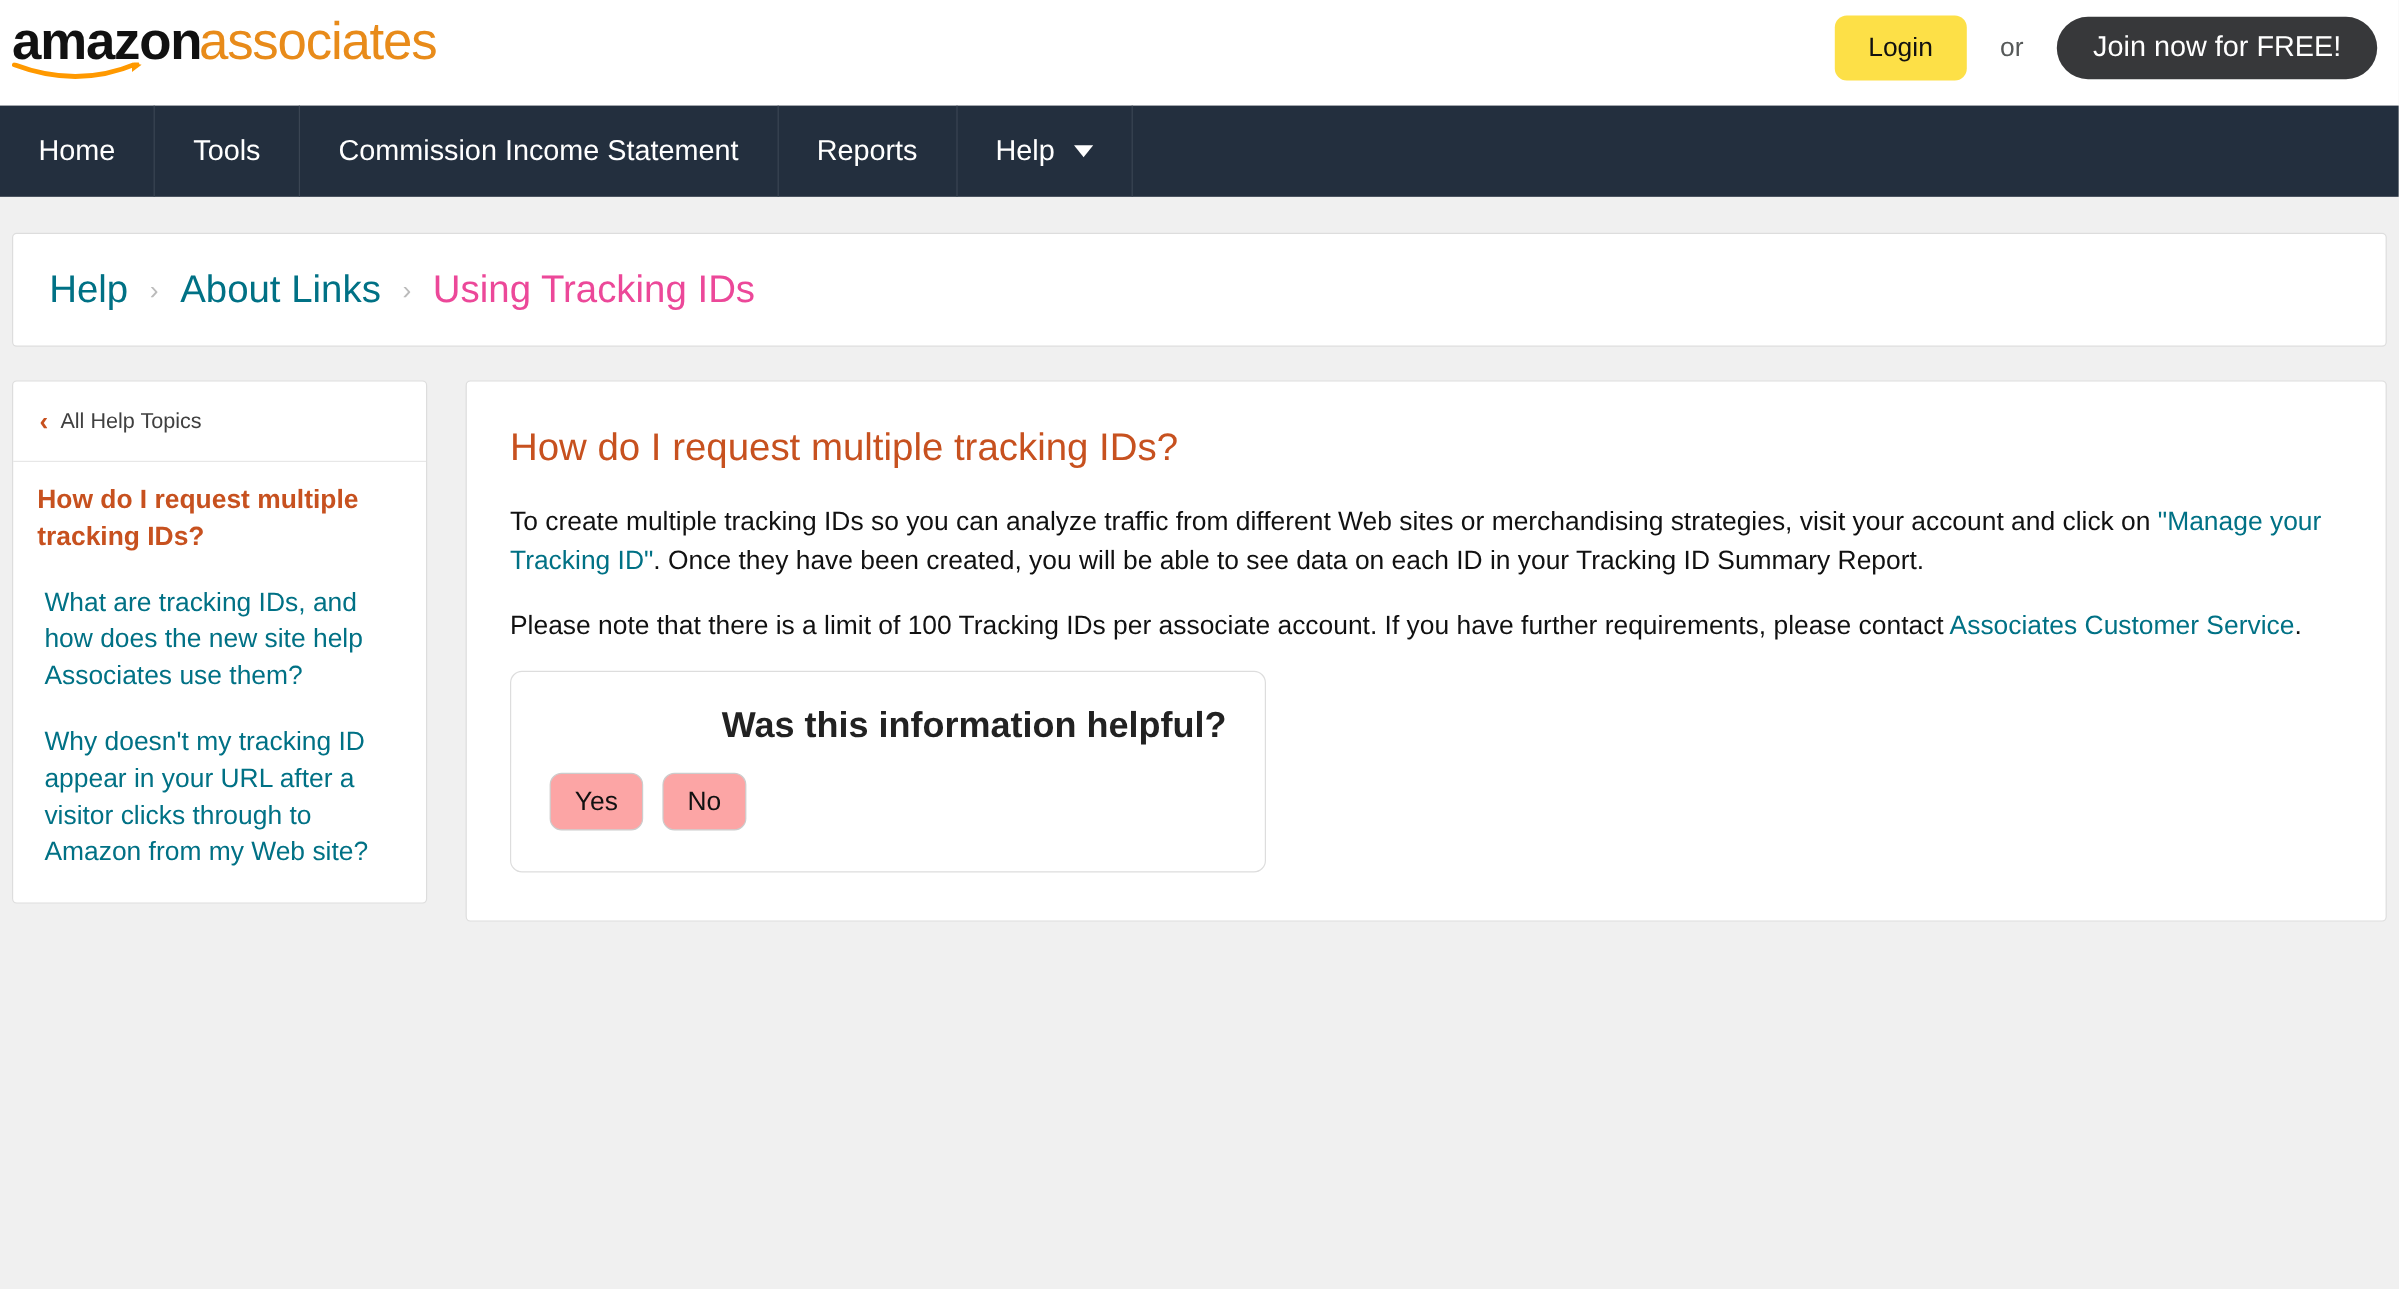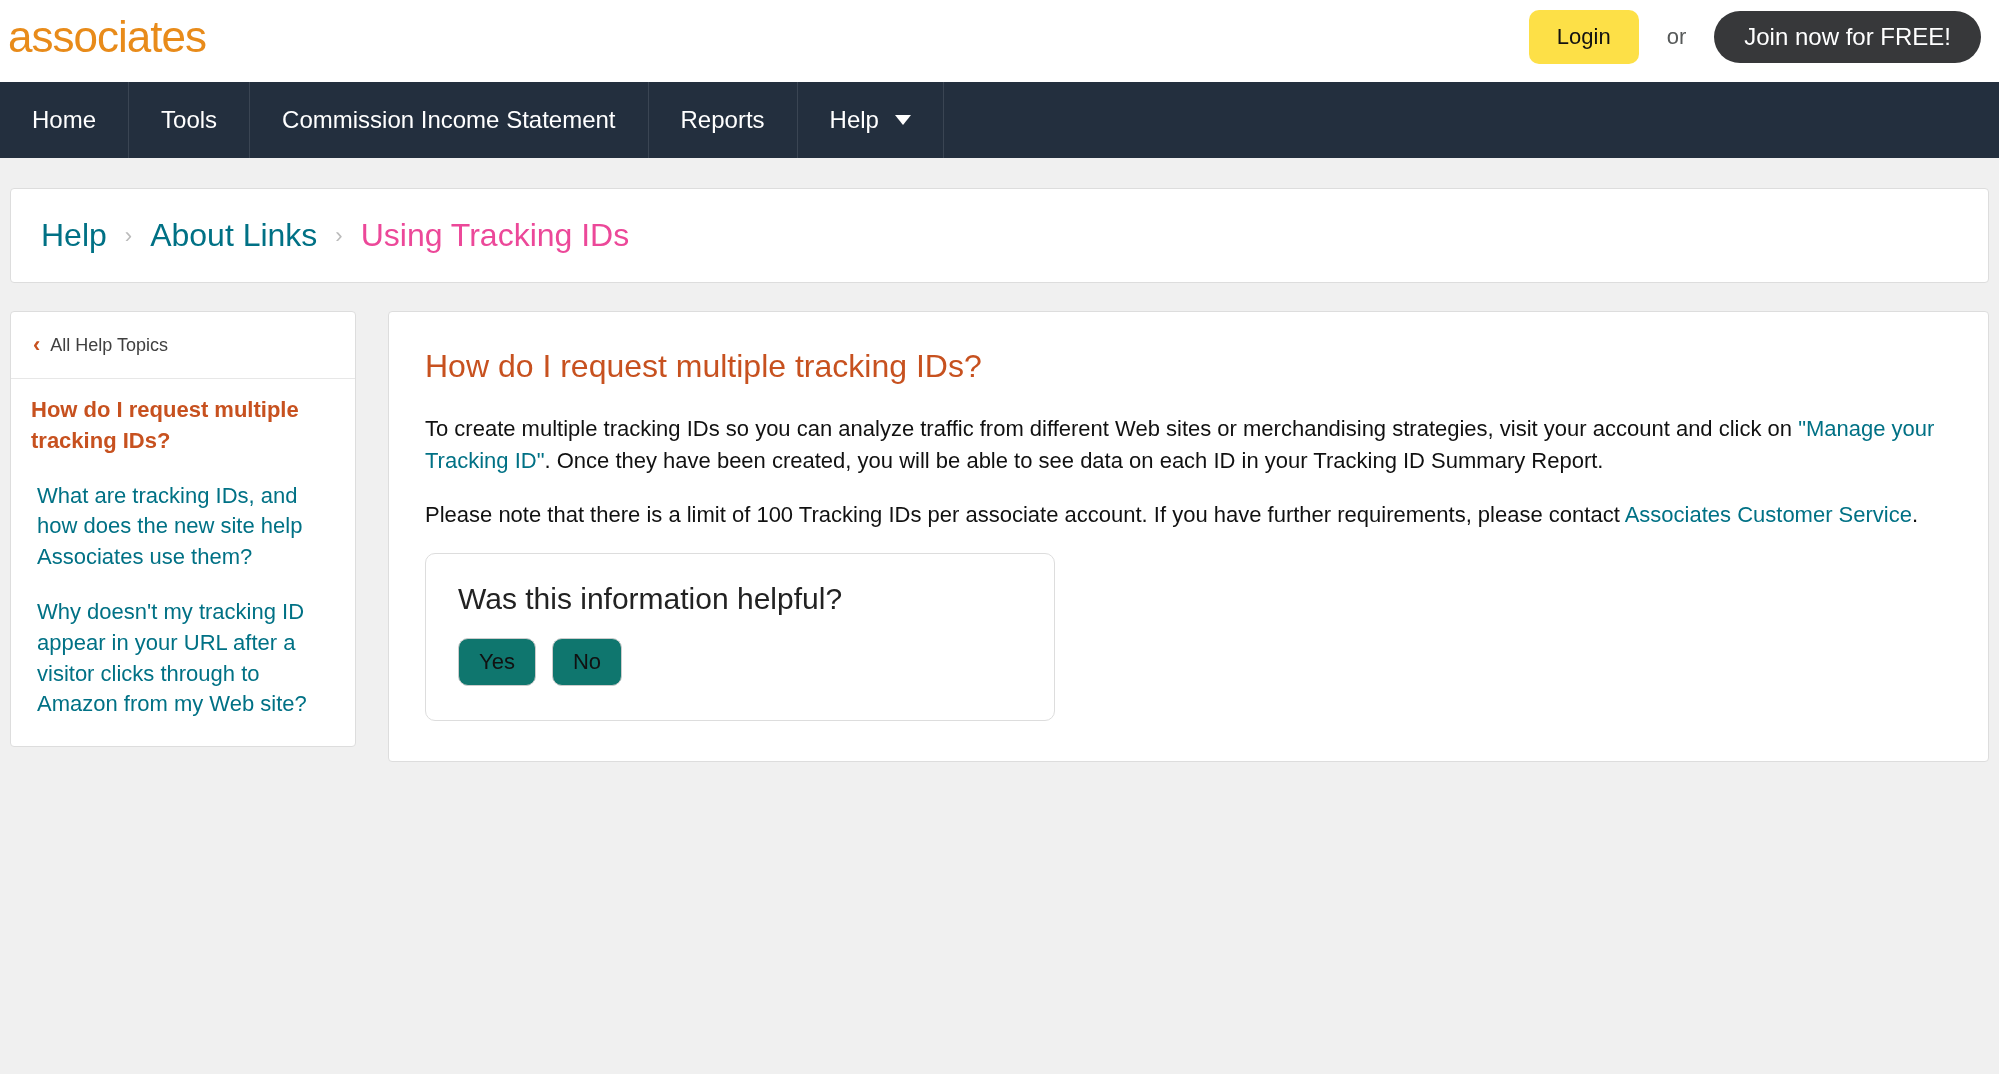--- a/index.html
+++ b/index.html
@@ -29,29 +29,36 @@
 .sidebar-top-text { color: #404040; font-size: 18px; }
 .sidebar-list { padding: 16px 20px 26px 20px; display: flex; flex-direction: column; gap: 24px; }
 .sidebar-item { font-size: 22px; line-height: 1.4; cursor: pointer; text-align: left; }
 .sidebar-item.active { color: #c7511f; font-weight: 700; }
 .sidebar-item.link { color: #007185; padding-left: 6px; }
 .main { flex: 1; background: #fff; border: 1px solid #ddd; border-radius: 4px; padding: 36px 36px 40px 36px; }
 .article-title { color: #c7511f; font-size: 32px; font-weight: 500; margin-bottom: 28px; }
 .para { font-size: 22px; line-height: 1.45; color: #111; margin-bottom: 22px; }
 .inline-link { color: #007185; cursor: pointer; }
 .feedback { border: 1px solid #ddd; border-radius: 10px; padding: 28px 32px 34px 32px; width: 630px; margin-top: 8px; }
-.feedback-q { font-size: 30px; color: #222; margin-bottom: 22px; font-weight: 400; }
+.feedback-q { font-size: 30px; color: #222; margin-bottom: 22px; font-weight: 700; text-align: right; }
 .fb-buttons { display: flex; gap: 16px; }
-.fb-btn { background: #0f766e; border: 1px solid #ccc; border-radius: 10px; padding: 10px 20px; font-size: 22px; cursor: pointer; color: #111; }
+.fb-btn { background: #fca5a5; border: 1px solid #ccc; border-radius: 10px; padding: 10px 20px; font-size: 22px; cursor: pointer; color: #111; }
 </style>
 </head>
 <body>
 
 <div class="header-top">
   <div class="logo">
+    <div>
+      <span class="logo-amazon">amazon</span>
+      <svg class="logo-smile" viewBox="0 0 110 18">
+          <path d="M2 2 Q55 22 104 1" stroke="#ff9900" stroke-width="4" fill="none" stroke-linecap="round"></path>
+          <path d="M100 0 L108 2 L100 8 Z" fill="#ff9900"></path>
+        </svg>
+    </div>
     <span class="logo-assoc">associates</span>
   </div>
   <div class="header-actions">
     <button class="btn-login">Login</button>
     <span class="or-text">or</span>
     <button class="btn-join">Join now for FREE!</button>
   </div>
 </div>
 
 <div class="nav">

